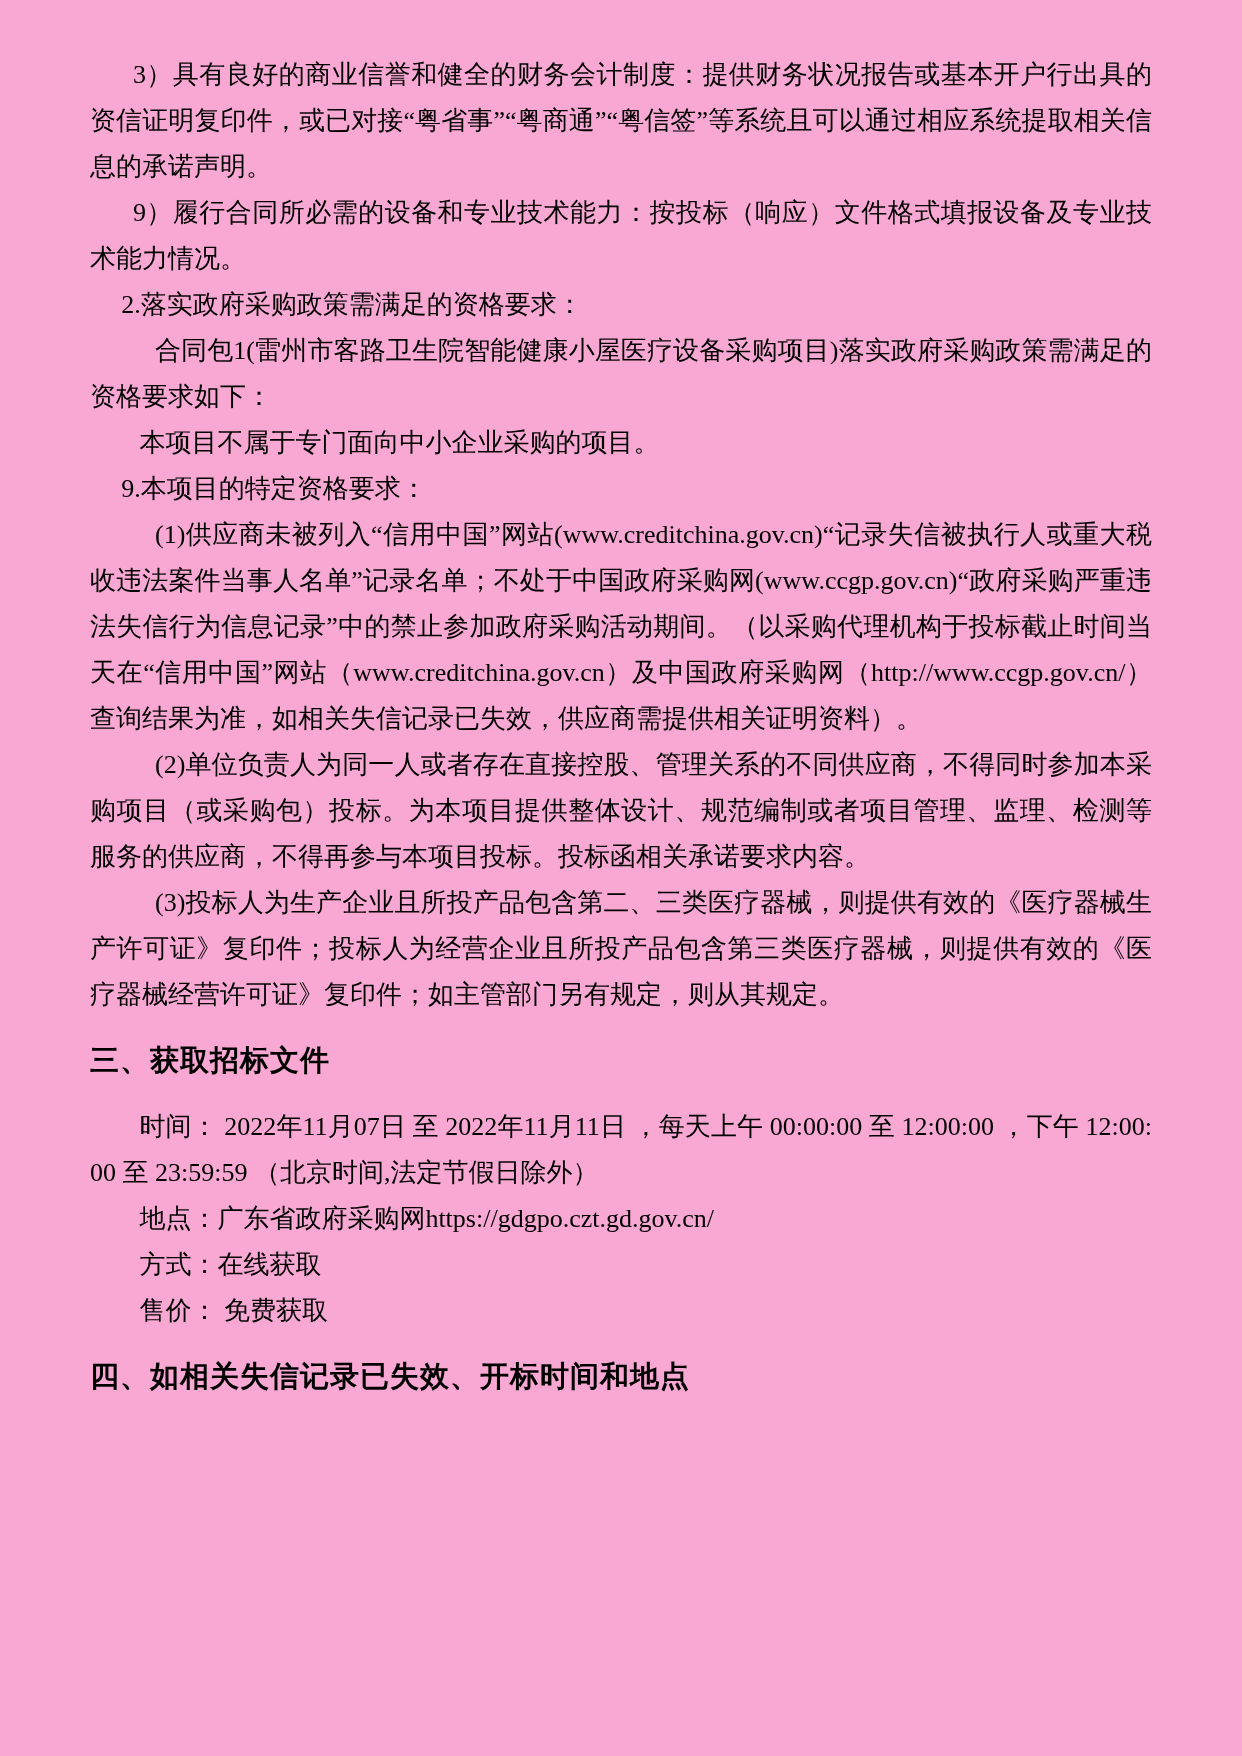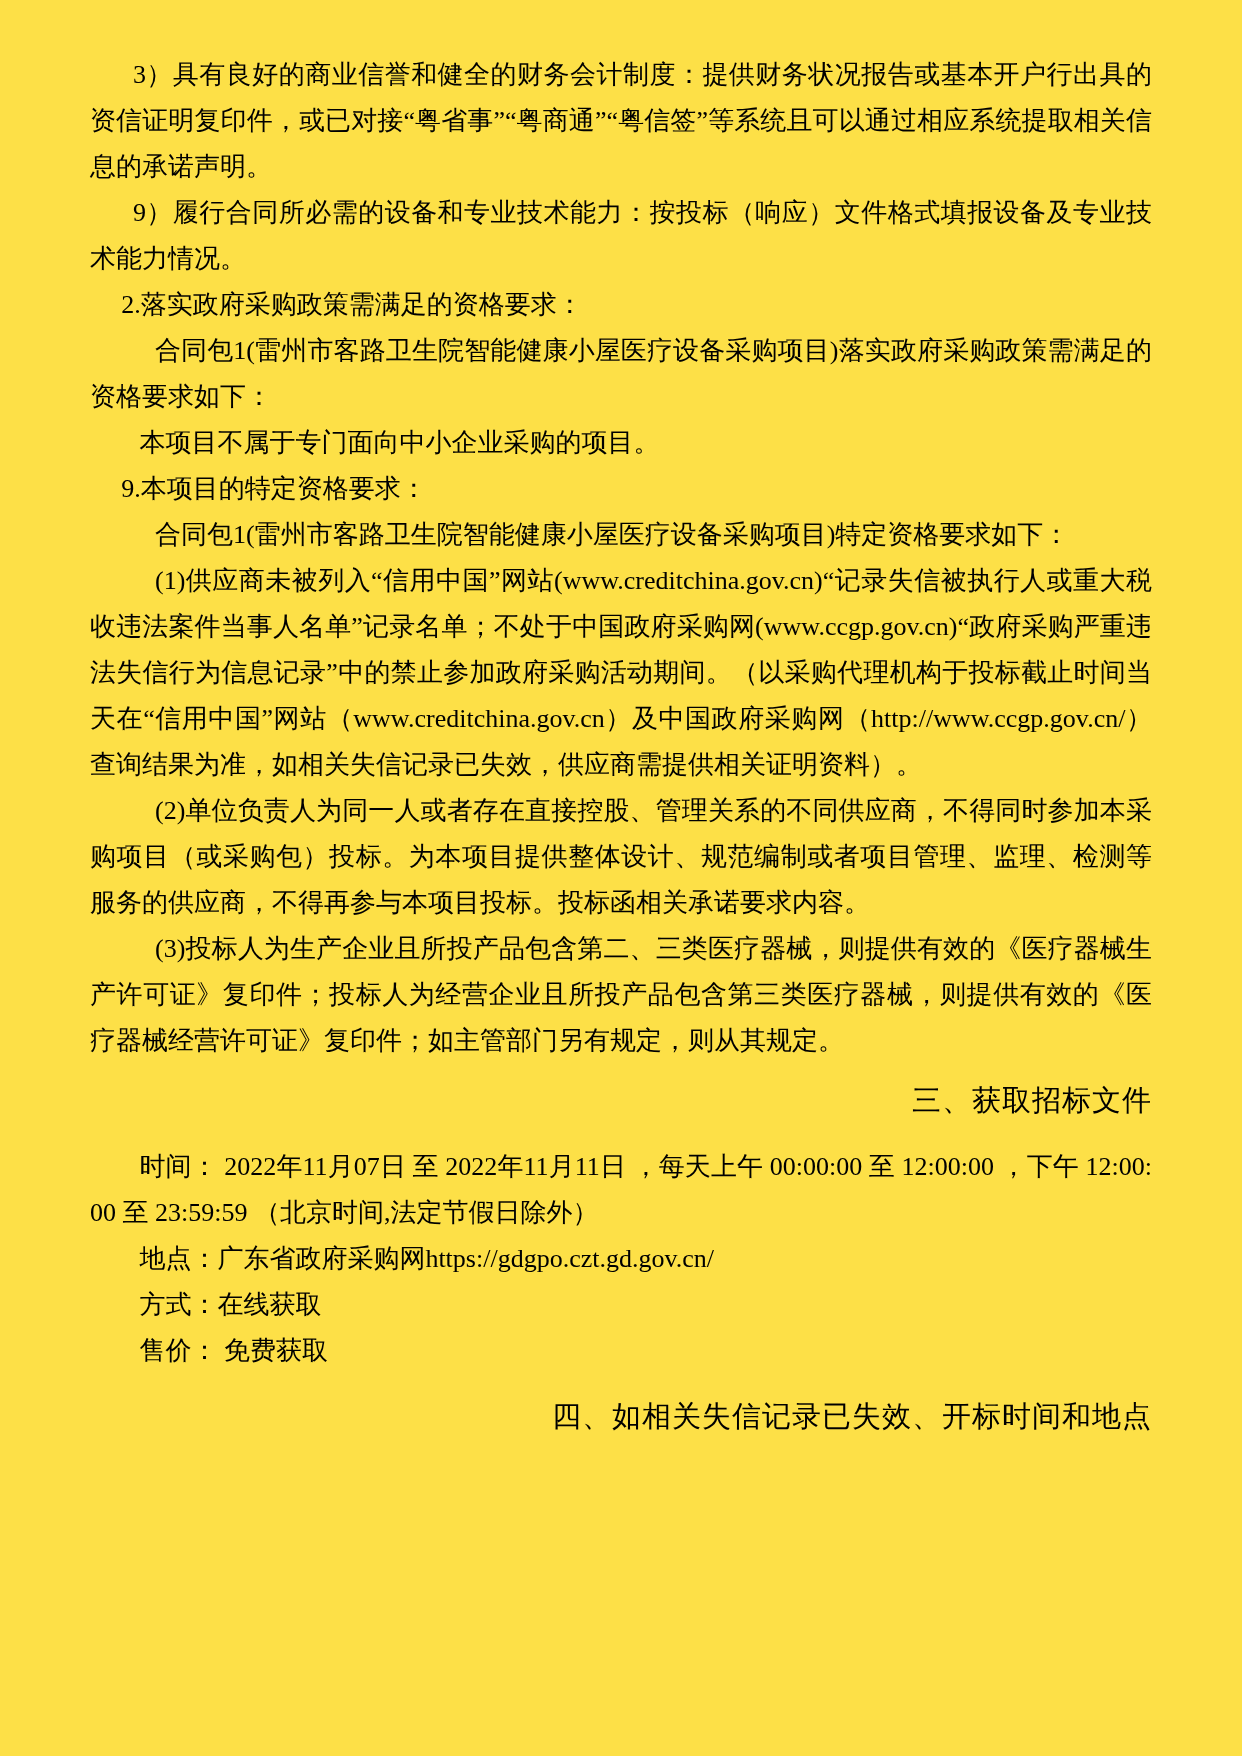--- a/index.html
+++ b/index.html
@@ -6,42 +6,42 @@
     margin: 0;
     padding: 0;
     background: #ffffff;
   }
   .page {
     position: relative;
     width: 1242px;
     height: 1756px;
     box-sizing: border-box;
     padding: 52px 90px 0 90px;
-    background: #fde047;
+    background: #f9a8d4;
     color: #000000;
     font-family: "Liberation Serif", "DejaVu Serif", serif;
     font-size: 26px;
     overflow: hidden;
   }
   p.body-line {
     margin: 0;
     line-height: 46px;
     text-align: justify;
     word-break: break-all;
   }
   .ind-num { text-indent: 1.2em; }   
   .ind-std { text-indent: 1.65em; }  
   .ind-lbl { text-indent: 1.9em; }   
   .ind-sub { text-indent: 2.5em; }   
   h2.section-title {
     font-size: 29px;
-    font-weight: 400;
+    font-weight: 700;
     line-height: 44px;
-    margin: 14px 0 22px 0;
-    text-align: right;
+    margin: 20px 0 22px 0;
+    text-align: left;
     letter-spacing: 1px;
   }
   h2.section-title-last {
     margin-top: 20px;
   }
 </style>
 </head>
 <body>
 
 <div class="page">
@@ -52,21 +52,20 @@
 
 
   <p class="body-line ind-num">2.落实政府采购政策需满足的资格要求：</p>
 
   <p class="body-line ind-sub">合同包1(雷州市客路卫生院智能健康小屋医疗设备采购项目)落实政府采购政策需满足的资格要求如下：</p>
 
   <p class="body-line ind-lbl">本项目不属于专门面向中小企业采购的项目。</p>
 
   <p class="body-line ind-num">9.本项目的特定资格要求：</p>
 
-  <p class="body-line ind-sub">合同包1(雷州市客路卫生院智能健康小屋医疗设备采购项目)特定资格要求如下：</p>
 
   <p class="body-line ind-sub">(1)供应商未被列入“信用中国”网站(www.creditchina.gov.cn)“记录失信被执行人或重大税收违法案件当事人名单”记录名单；不处于中国政府采购网(www.ccgp.gov.cn)“政府采购严重违法失信行为信息记录”中的禁止参加政府采购活动期间。（以采购代理机构于投标截止时间当天在“信用中国”网站（www.creditchina.gov.cn）及中国政府采购网（http://www.ccgp.gov.cn/）查询结果为准，如相关失信记录已失效，供应商需提供相关证明资料）。</p>
 
   <p class="body-line ind-sub">(2)单位负责人为同一人或者存在直接控股、管理关系的不同供应商，不得同时参加本采购项目（或采购包）投标。为本项目提供整体设计、规范编制或者项目管理、监理、检测等服务的供应商，不得再参与本项目投标。投标函相关承诺要求内容。</p>
 
   <p class="body-line ind-sub">(3)投标人为生产企业且所投产品包含第二、三类医疗器械，则提供有效的《医疗器械生产许可证》复印件；投标人为经营企业且所投产品包含第三类医疗器械，则提供有效的《医疗器械经营许可证》复印件；如主管部门另有规定，则从其规定。</p>
 
   <h2 class="section-title">三、获取招标文件</h2>
 
   <p class="body-line ind-lbl">时间： 2022年11月07日 至 2022年11月11日 ，每天上午 00:00:00 至 12:00:00 ，下午 12:00:00 至 23:59:59 （北京时间,法定节假日除外）</p>

